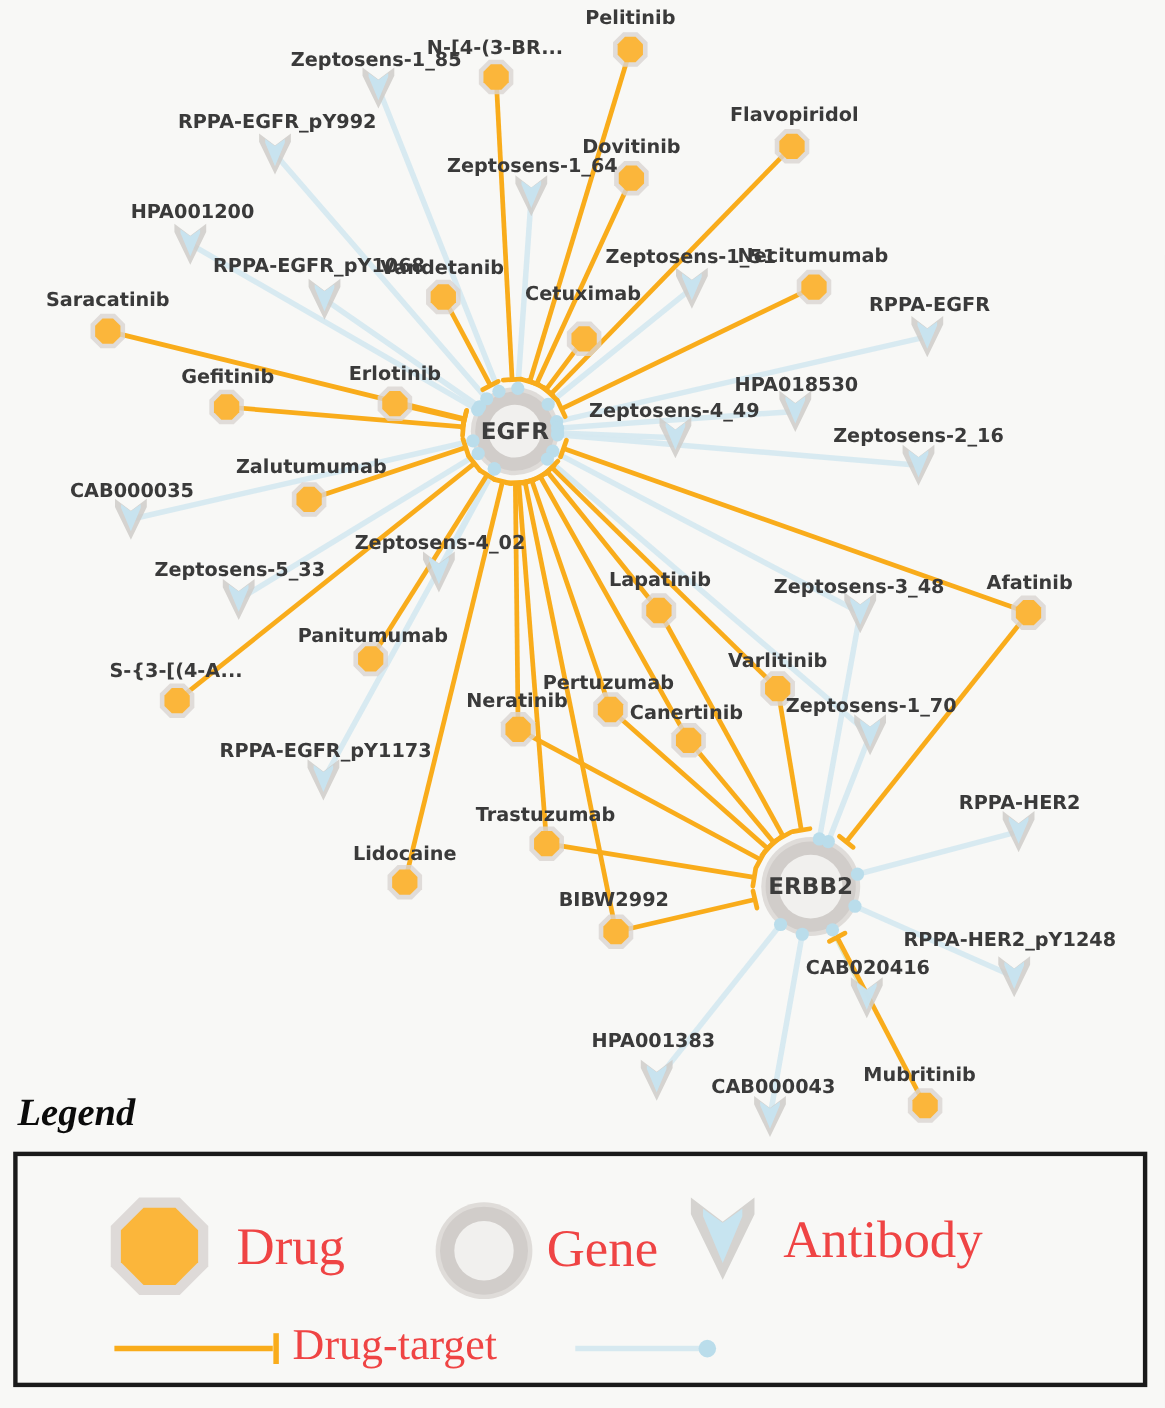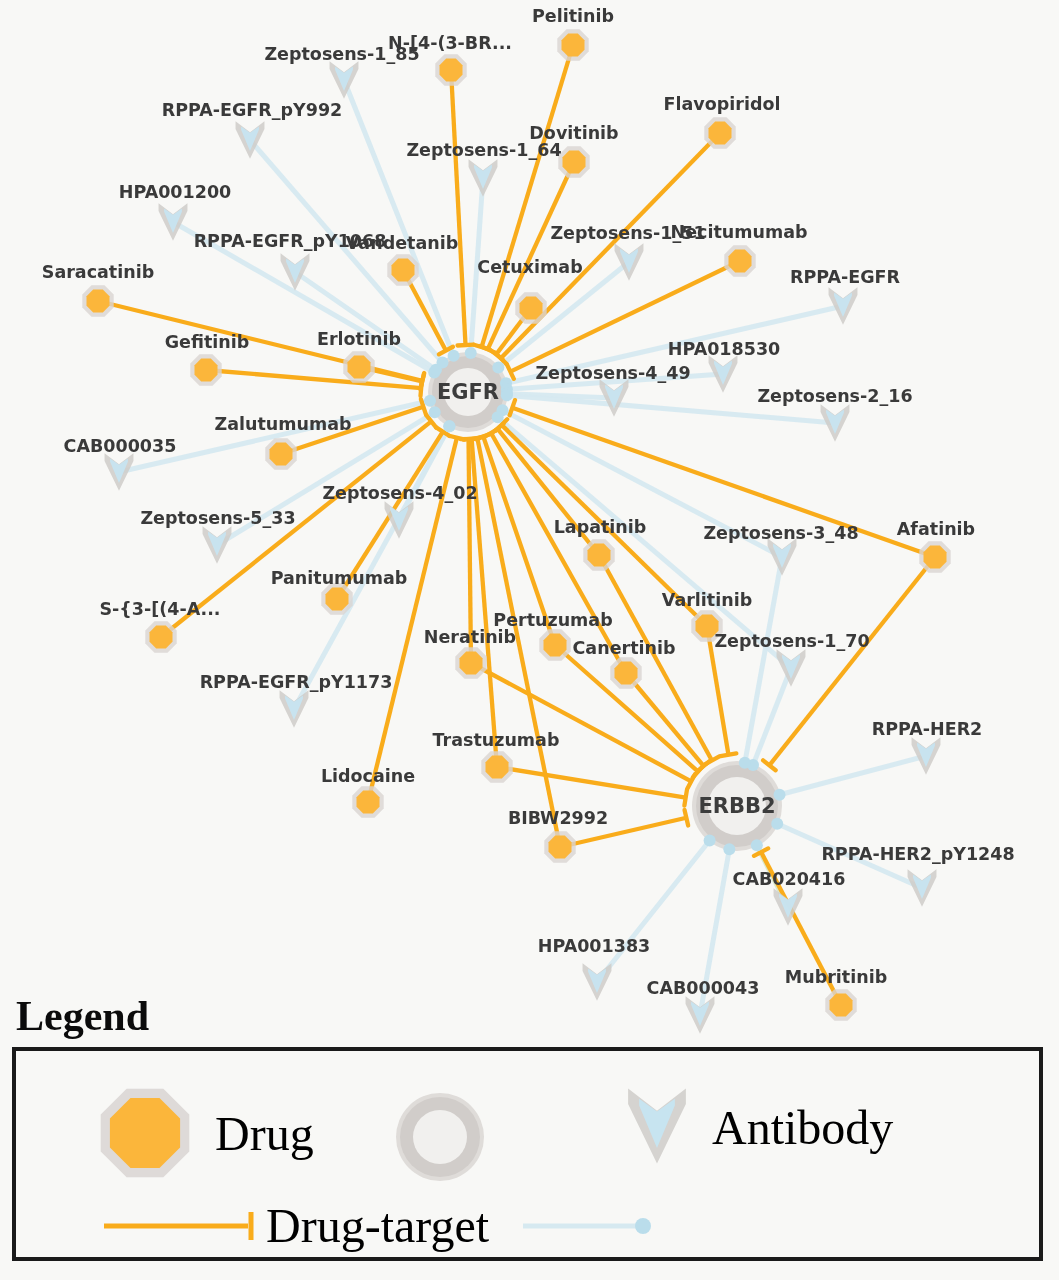--- a/index.html
+++ b/index.html
@@ -1,25 +1,25 @@
 <!DOCTYPE html>
 <html><head>
 <meta charset="utf-8">
 <style>
   html,body{margin:0;padding:0;}
   body{background:#e9e9e9;}
   #stage{position:relative;width:1059px;height:1280px;background:#F8F8F6;overflow:hidden;
          font-family:"DejaVu Sans", sans-serif;}
   #graph-svg{position:absolute;left:0;top:0;}
   .overlay{position:absolute;z-index:5;}
-  .legend-title{font-family:"Liberation Serif", serif;font-weight:bold;font-size:42px;color:#0b0b0b;}
+  .legend-title{font-family:"Liberation Serif", serif;font-weight:bold;font-size:35px;color:#0b0b0b;font-style:italic;}
   .legend-box{border:4px solid #1a1a1a;background:transparent;}
-  .legend-label{font-family:"Liberation Serif", serif;color:#000000;white-space:nowrap;}
+  .legend-label{font-family:"Liberation Serif", serif;color:#ef4444;white-space:nowrap;}
   .legend-node-label{font-size:48px;}
-  .legend-edge-label{font-size:48px;}
+  .legend-edge-label{font-size:40px;}
   text.node-label{font-weight:bold;fill:#3A3A3A;font-size:17.5px;text-anchor:middle;}
   text.gene-label{font-weight:bold;fill:#3C3C3C;font-size:21px;text-anchor:middle;}
 </style>
 </head>
 <body>
 
 <div id="stage">
   <svg id="graph-svg" width="1059" height="1280">
       <line x1="344" y1="80" x2="453.59591080062364" y2="355.75745298221426" stroke="#D6E9F0" stroke-width="5" stroke-opacity="0.95"></line>
       <line x1="250" y1="140" x2="442.48445540114614" y2="362.50496679398543" stroke="#D6E9F0" stroke-width="5" stroke-opacity="0.95"></line>
@@ -280,15 +280,16 @@
       <line x1="251" y1="1212" x2="251" y2="1240" stroke="#F9AC1B" stroke-width="5"></line>
       <line x1="523" y1="1226" x2="638" y2="1226" stroke="#D6E9F0" stroke-width="5"></line>
       <circle cx="643" cy="1226" r="8" fill="#BADDEB"></circle>
     </svg>
 
   <div class="overlay legend-title" style="left:16px;top:992px;">Legend</div>
 
   <div class="overlay legend-box" style="left:12px;top:1047px;width:1023px;height:206px;"></div>
 
   <div class="overlay legend-label legend-node-label" style="left:215px;top:1106px;">Drug</div>
+  <div class="overlay legend-label legend-node-label" style="left:497px;top:1108px;">Gene</div>
   <div class="overlay legend-label legend-node-label" style="left:712px;top:1100px;text-align:center;">Antibody</div>
   <div class="overlay legend-label legend-edge-label" style="left:266px;top:1198px;">Drug-target</div>
 </div>
 
 </body></html>

